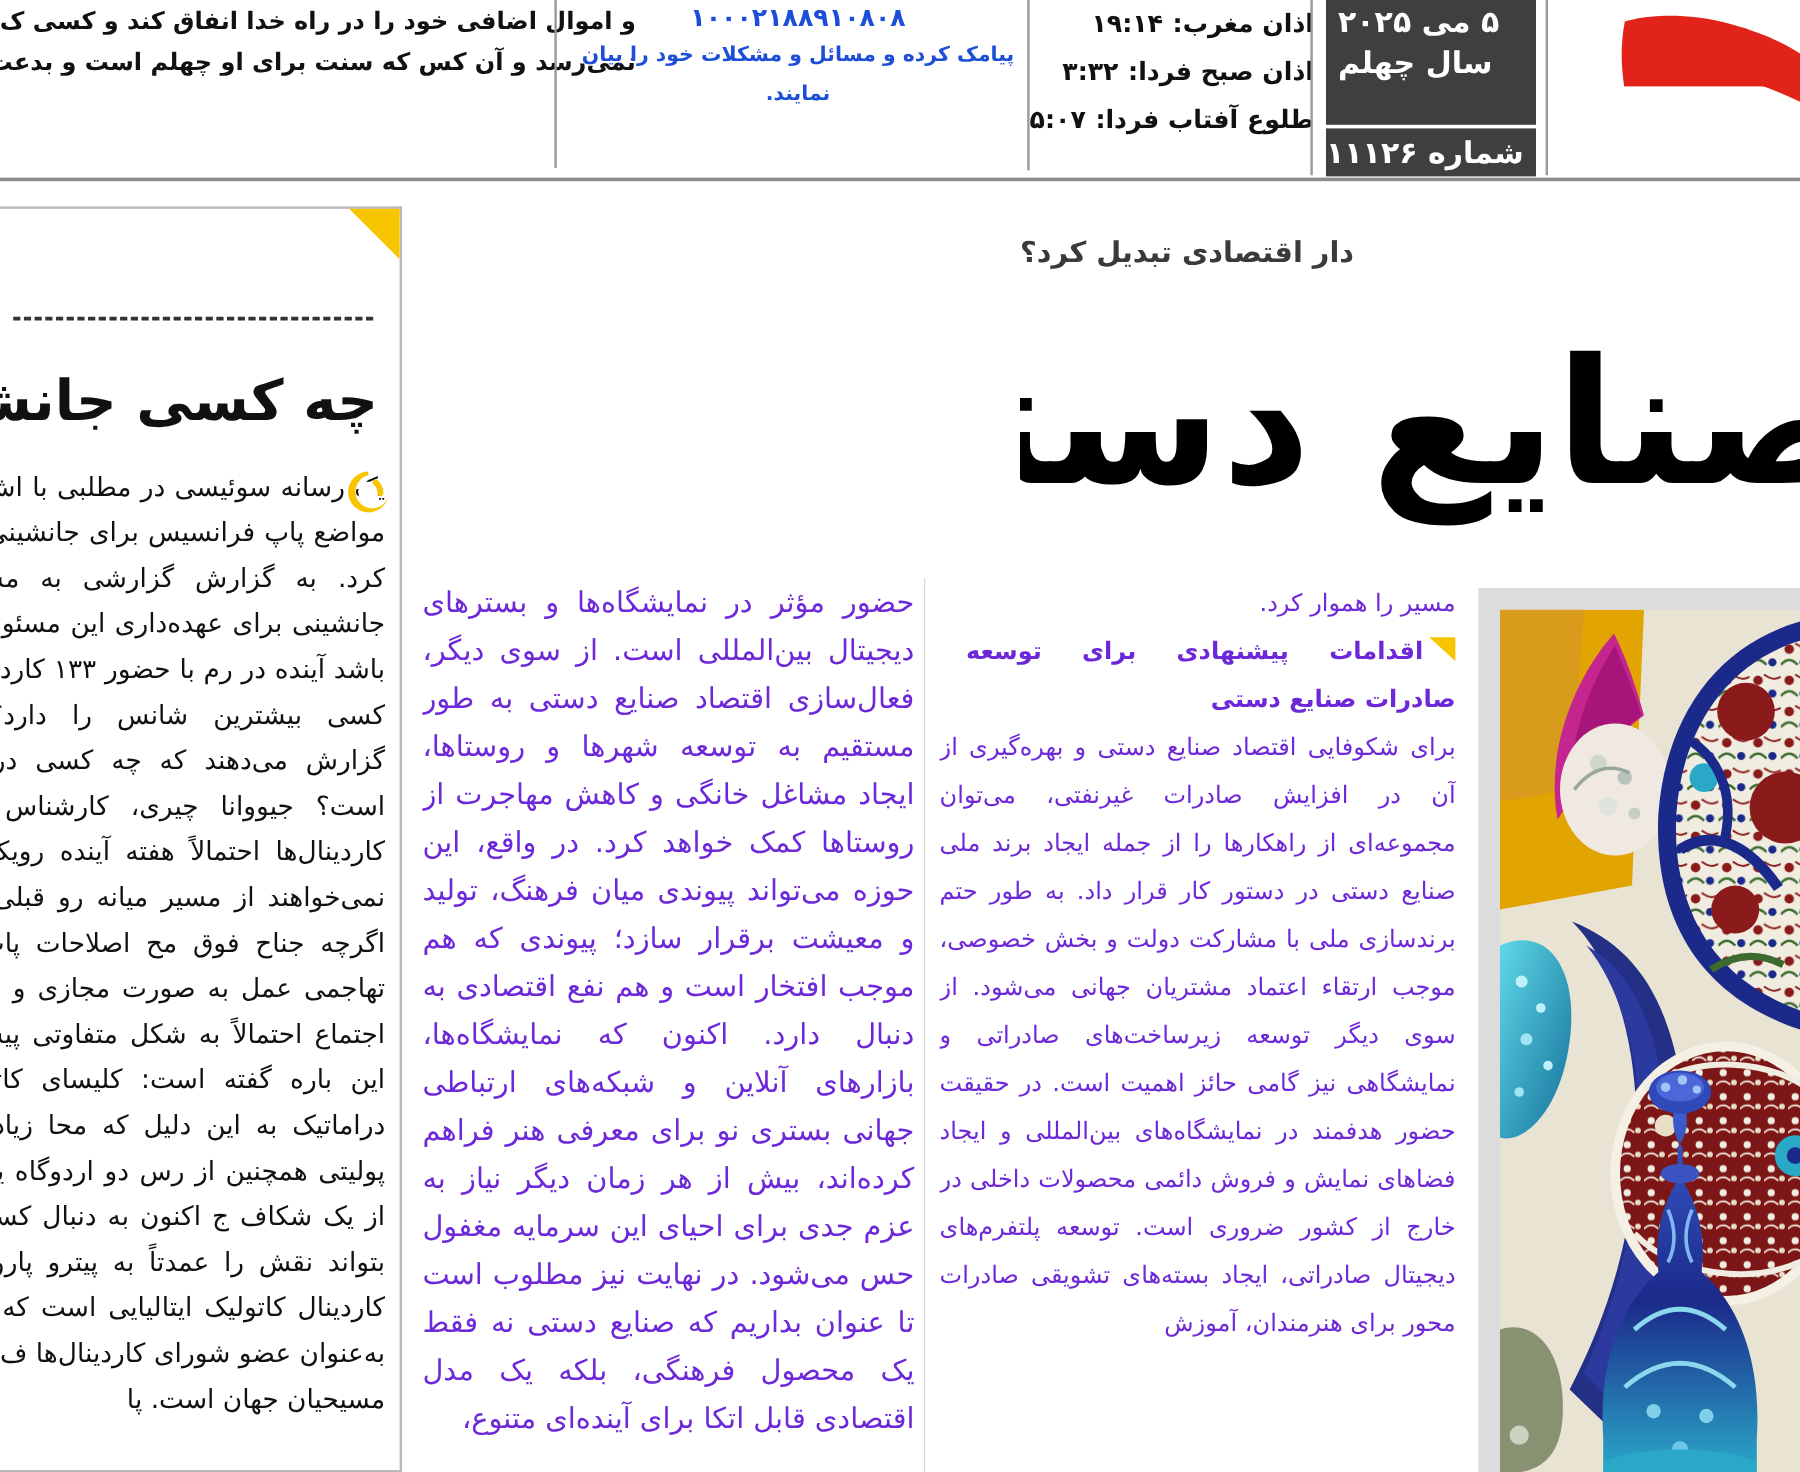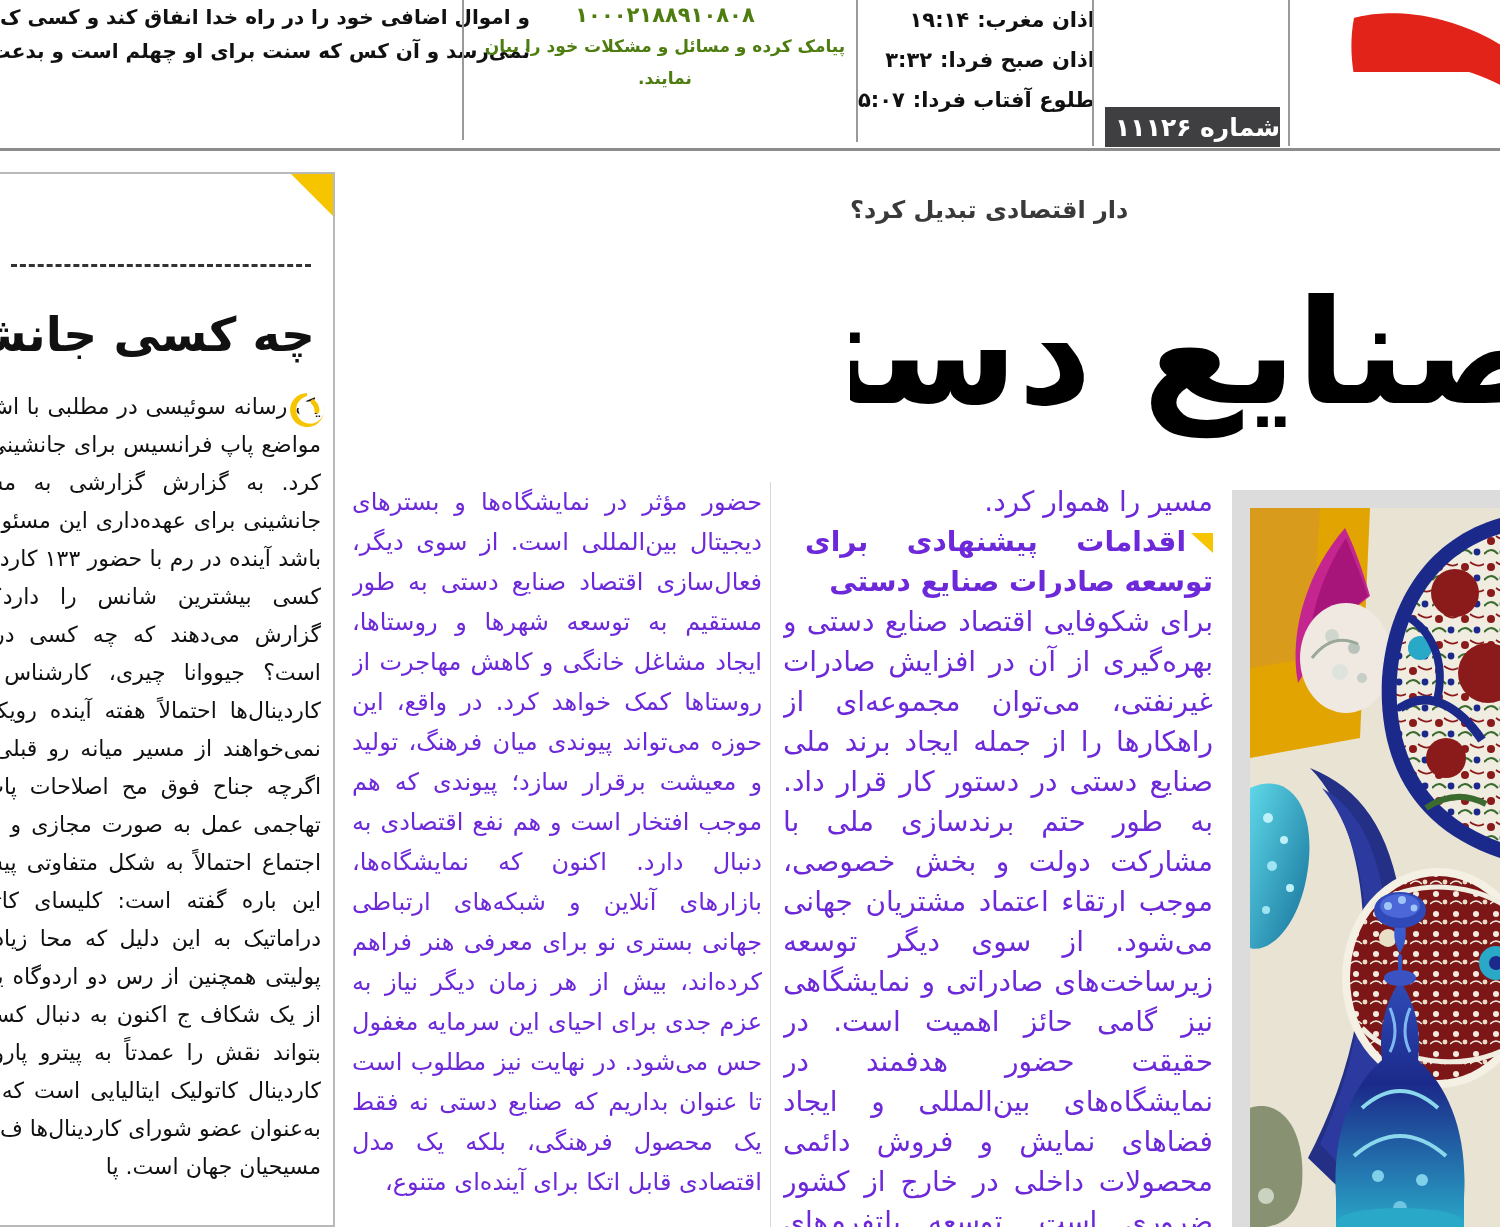--- a/index.html
+++ b/index.html
@@ -29,21 +29,21 @@
     font-weight:bold;font-size:20px;line-height:34px;
     color:#111;letter-spacing:-0.2px;
     white-space:nowrap;overflow:hidden;
   }
   #mh-verse .vline{display:block;}
 
   
   #mh-sms{
     position:absolute;left:470px;top:0px;width:390px;height:140px;
     direction:rtl;text-align:center;
-    font-weight:bold;color:#4d7c0f;
+    font-weight:bold;color:#1d4ed8;
   }
   #mh-sms .num{font-size:21px;line-height:30px;letter-spacing:1px;display:block;}
   #mh-sms .line{font-size:17px;line-height:32px;display:block;}
 
   
   #mh-pray{
     position:absolute;left:865px;top:0px;width:230px;height:142px;
     direction:rtl;text-align:right;
     font-weight:bold;color:#111;
   }
@@ -58,21 +58,21 @@
   #mh-datebox{
     position:absolute;left:1105px;top:0px;width:175px;height:104px;
     background:#3f3f42;color:#fff;direction:rtl;text-align:left;
     padding:2px 10px 6px 10px;box-sizing:border-box;
   }
   #mh-datebox .d1{font-size:25px;font-weight:bold;line-height:34px;display:block;text-align:left;}
   #mh-datebox .d2{font-size:25px;font-weight:bold;line-height:34px;display:block;text-align:left;}
   #mh-issuebox{
     position:absolute;left:1105px;top:107px;width:175px;height:40px;
     background:#3f3f42;color:#fff;direction:rtl;
-    display:flex;align-items:center;justify-content:flex-start;
+    display:flex;align-items:center;justify-content:flex-end;
   }
   #mh-issuebox .issue{font-size:25px;font-weight:bold;letter-spacing:.5px;}
 
   
   #mh-logo{
     position:absolute;left:1350px;top:10px;width:160px;height:105px;
     overflow:hidden;
   }
 
   
@@ -120,21 +120,21 @@
   }
 
   
   .artcol{
     position:absolute;
     direction:rtl;text-align:justify;
     color:#6d28d9;overflow:hidden;
   }
   #col-a{
     left:783px;top:482px;width:430px;height:745px;
-    font-size:28px;line-height:40px;
+    font-size:20px;line-height:40px;
   }
   #col-b{
     left:352px;top:482px;width:410px;height:745px;
     font-size:24px;line-height:40px;
   }
   .subhead{
     font-weight:bold;display:block;text-align:justify;margin-left:22px;
   }
   .tri{
     display:inline-block;width:0;height:0;vertical-align:-2px;
@@ -187,20 +187,24 @@
       <span class="pval">۳:۳۲</span>
     </div>
     <div class="prow">
       <span class="plabel">طلوع آفتاب فردا:</span>
       <span class="pval">۵:۰۷</span>
     </div>
   </div>
 
   <div class="mh-vsep" style="left:1092px;height:146px;"></div>
 
+  <div id="mh-datebox">
+    <span class="d1">۵ می ۲۰۲۵</span>
+    <span class="d2">سال چهلم</span>
+  </div>
 
   <div id="mh-issuebox">
     <span class="issue">شماره ۱۱۱۲۶</span>
   </div>
 
   <div class="mh-vsep" style="left:1288px;height:146px;"></div>
 
   <div id="mh-logo">
     <svg width="160" height="105" viewBox="0 0 160 105" xmlns="http://www.w3.org/2000/svg">
       <path d="M4 8 C 4 8, 40 -4, 92 10 C 140 23, 160 42, 160 42 L160 105 L16 105 C16 105, -6 60, 4 8 Z" fill="#E2231A" transform="translate(0,0)"></path>

